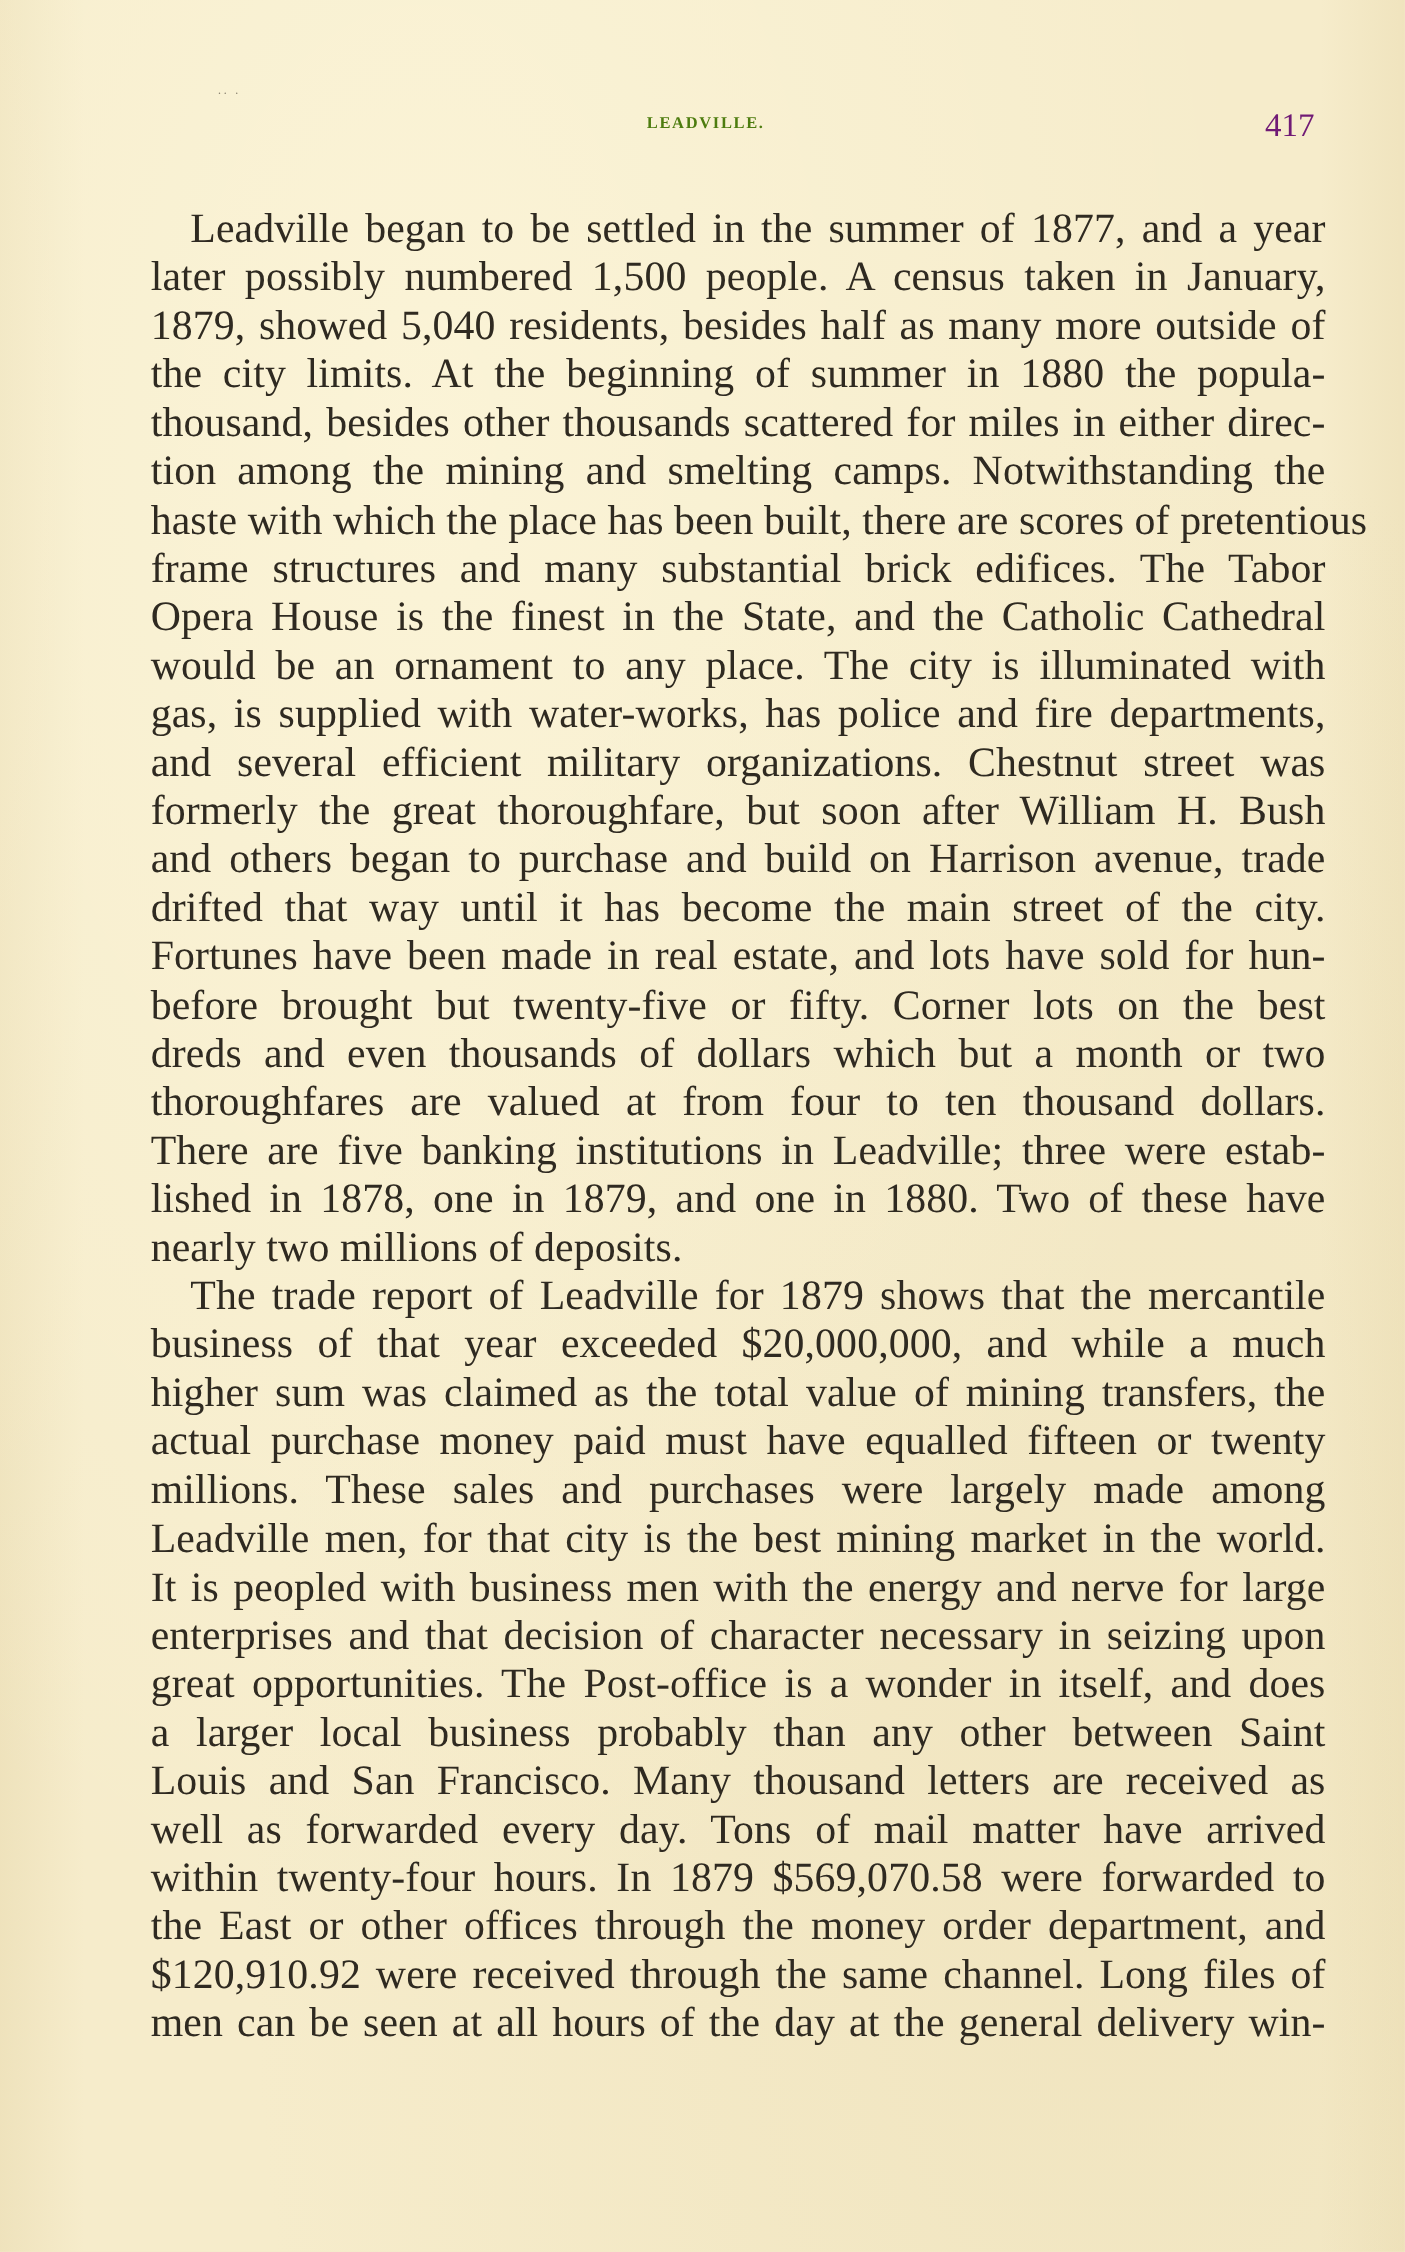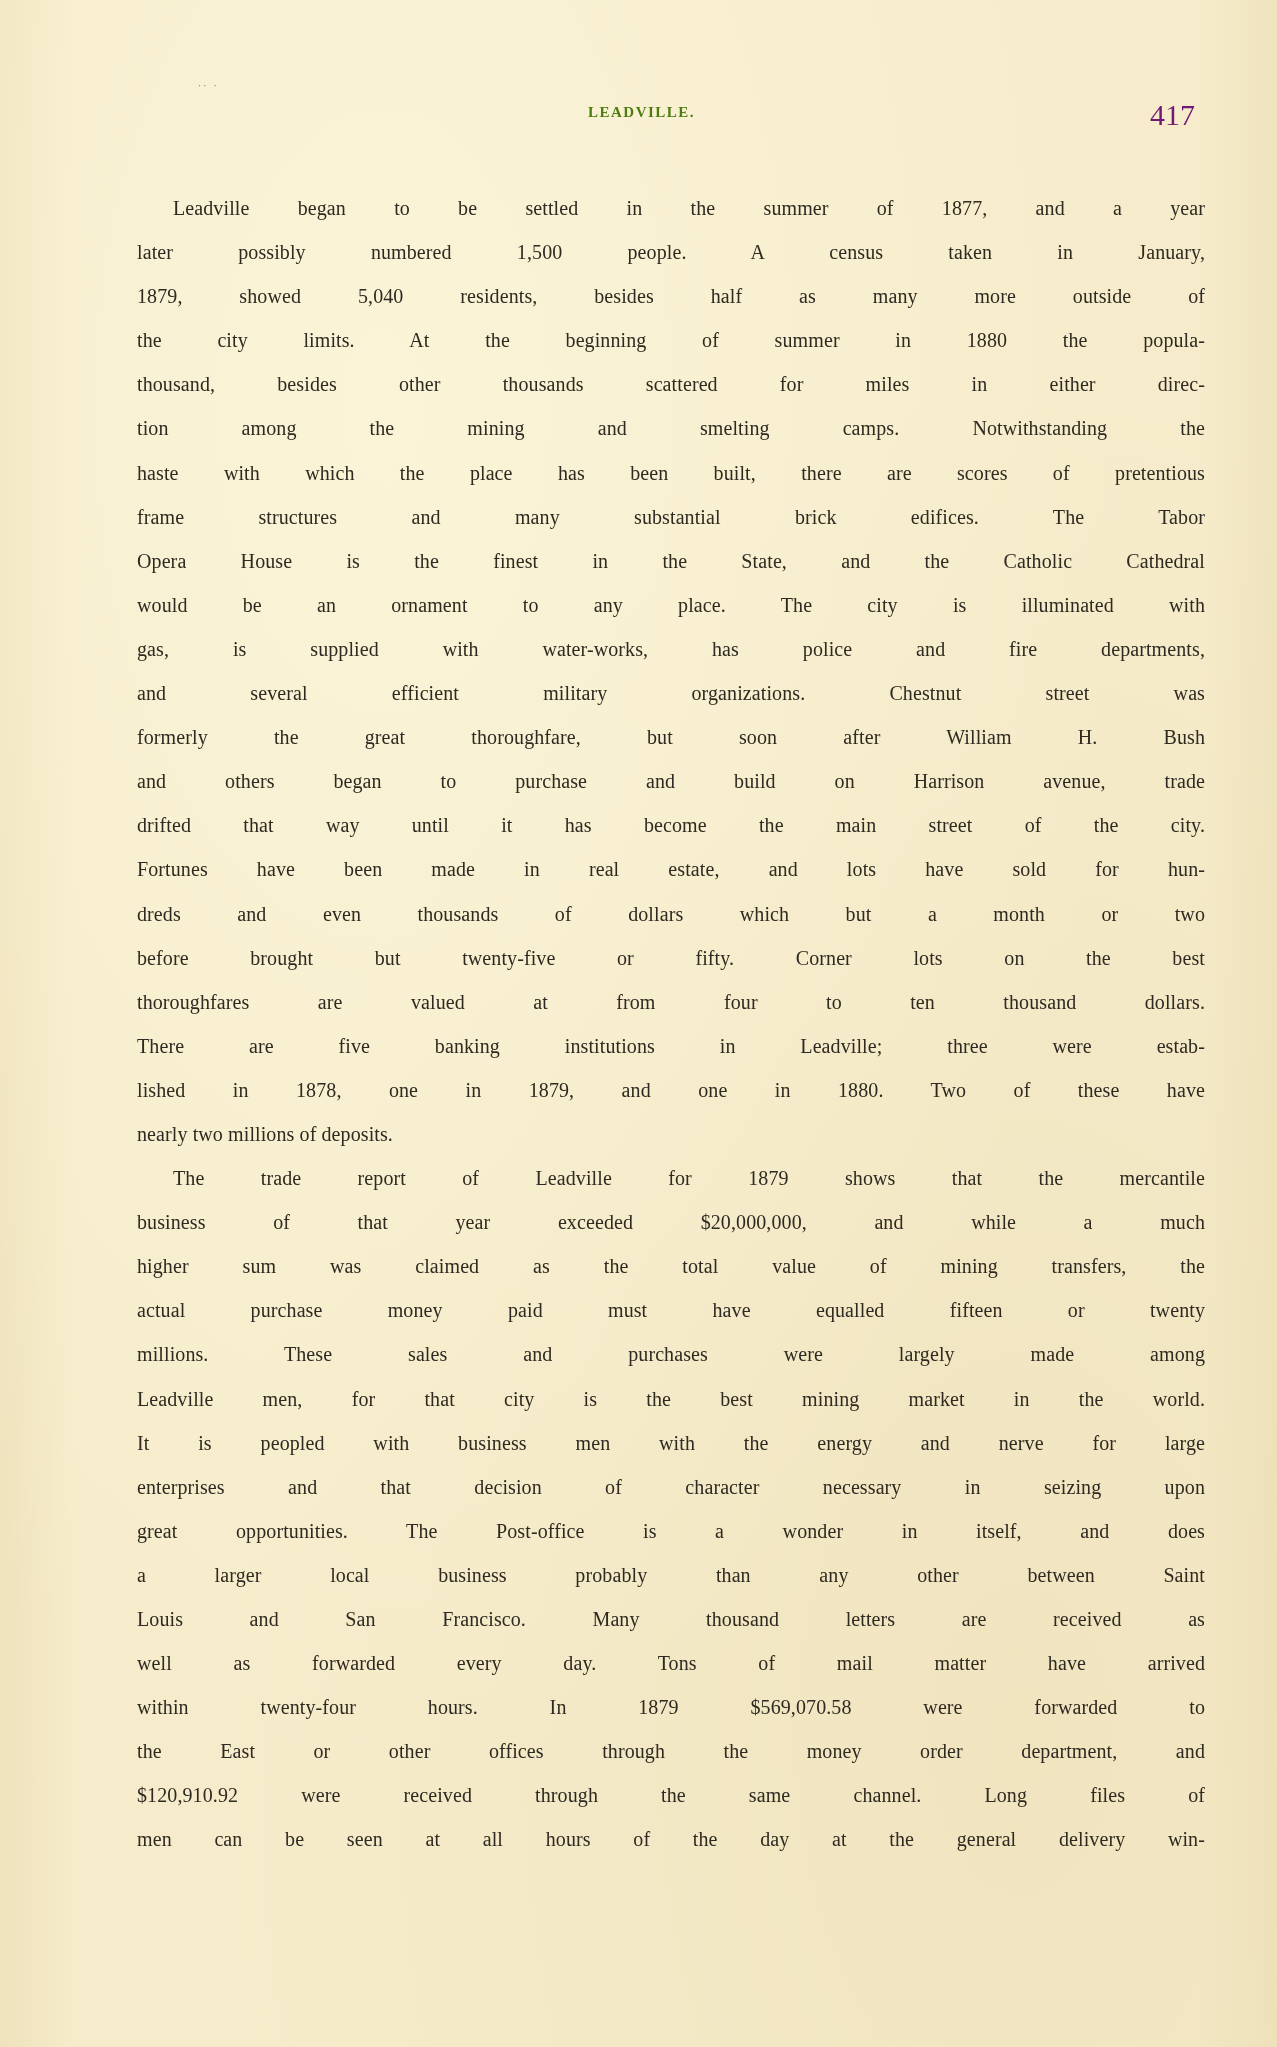--- a/index.html
+++ b/index.html
@@ -65,21 +65,21 @@
       position: absolute;
       left: 137px;
       top: 186px;
       width: 1068px;
     }
     .line {
       display: block;
       height: 44.1px;
       line-height: 44.1px;
       font-family: "Liberation Serif", serif;
-      font-size: 20px;
+      font-size: 38px;
       white-space: nowrap;
       text-align: justify;
       text-align-last: justify;
       color: #2f2a21;
       letter-spacing: 0.1px;
     }
     .line.indent {
       padding-left: 36px;
     }
     .line.last {
@@ -108,22 +108,22 @@
       <span class="line">haste with which the place has been built, there are scores of pretentious</span>
       <span class="line">frame structures and many substantial brick edifices. The Tabor</span>
       <span class="line">Opera House is the finest in the State, and the Catholic Cathedral</span>
       <span class="line">would be an ornament to any place. The city is illuminated with</span>
       <span class="line">gas, is supplied with water-works, has police and fire departments,</span>
       <span class="line">and several efficient military organizations. Chestnut street was</span>
       <span class="line">formerly the great thoroughfare, but soon after William H. Bush</span>
       <span class="line">and others began to purchase and build on Harrison avenue, trade</span>
       <span class="line">drifted that way until it has become the main street of the city.</span>
       <span class="line">Fortunes have been made in real estate, and lots have sold for hun-</span>
+      <span class="line">before brought but twenty-five or fifty. Corner lots on the best</span>
       <span class="line">dreds and even thousands of dollars which but a month or two</span>
-      <span class="line">before brought but twenty-five or fifty. Corner lots on the best</span>
       <span class="line">thoroughfares are valued at from four to ten thousand dollars.</span>
       <span class="line">There are five banking institutions in Leadville; three were estab-</span>
       <span class="line">lished in 1878, one in 1879, and one in 1880. Two of these have</span>
       <span class="line last">nearly two millions of deposits.</span>
     </div>
     <div>
       <span class="line indent">The trade report of Leadville for 1879 shows that the mercantile</span>
       <span class="line">business of that year exceeded $20,000,000, and while a much</span>
       <span class="line">higher sum was claimed as the total value of mining transfers, the</span>
       <span class="line">actual purchase money paid must have equalled fifteen or twenty</span>

